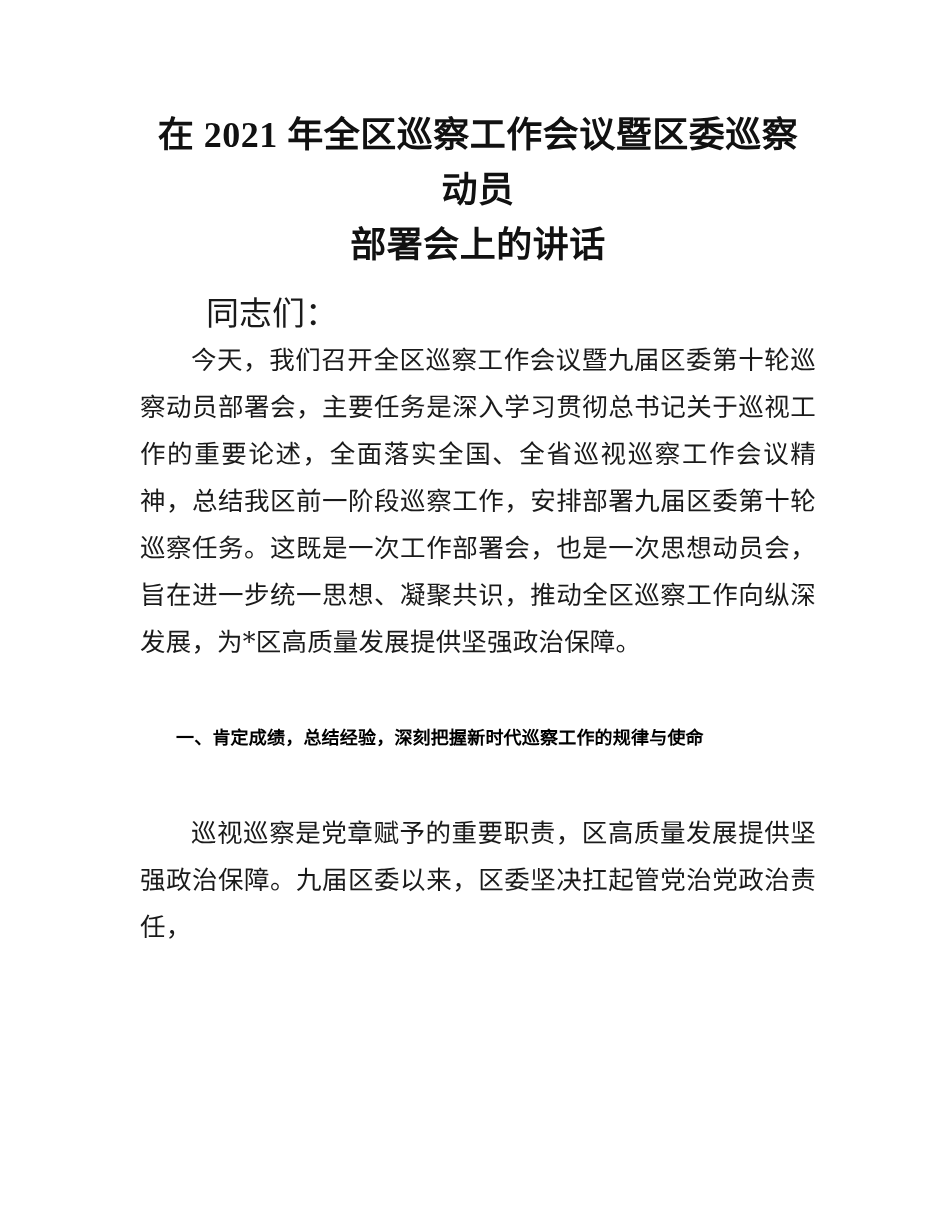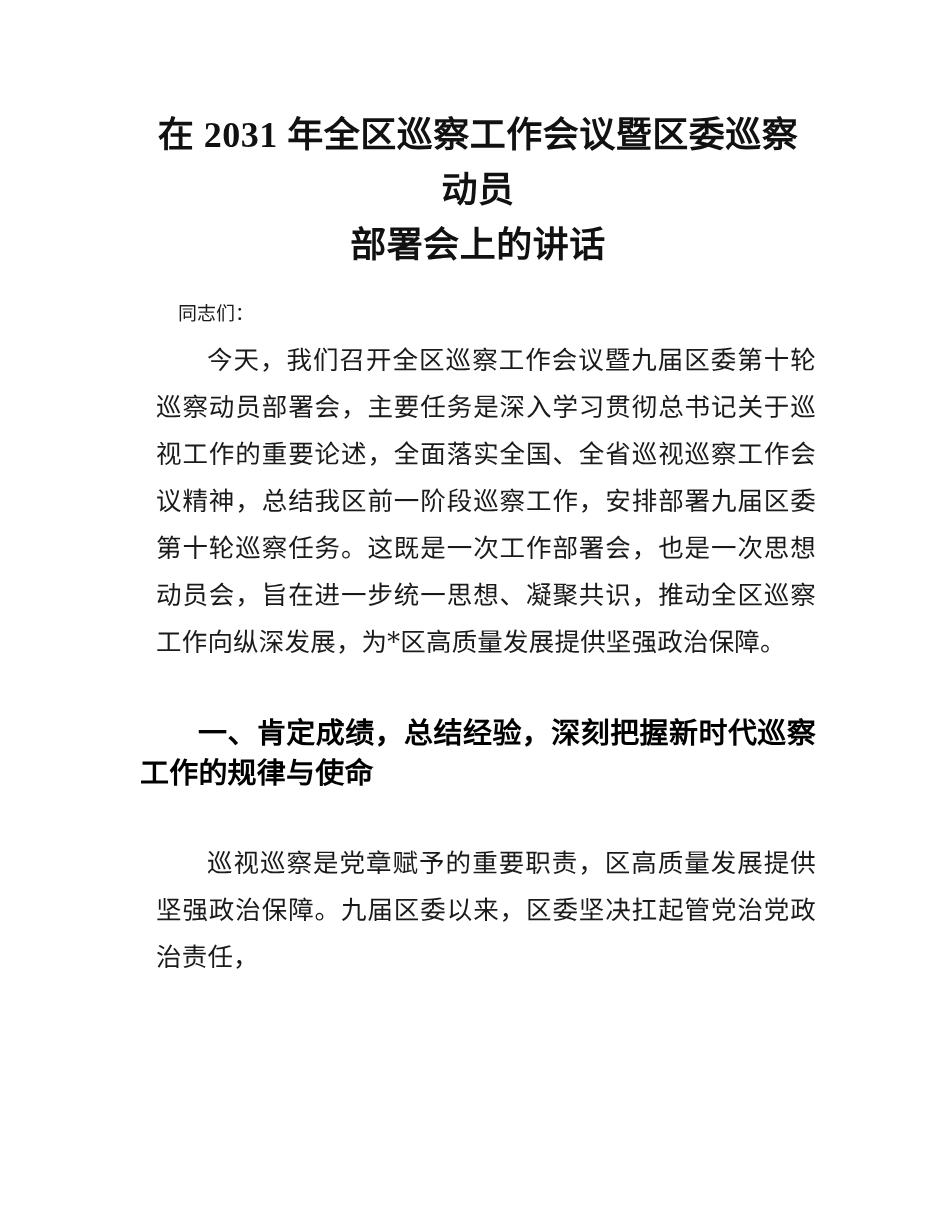--- a/index.html
+++ b/index.html
@@ -60,67 +60,66 @@
     text-align: justify;
     text-align-last: left;
     text-justify: inter-character;
     letter-spacing: 0.2px;
     margin: 0 0 0 0;
     word-break: break-all;
   }
 
   .para.indent {
     text-indent: 2em;
-    margin-left: 16px;
   }
 
   
   .para + .para {
     margin-top: 47px;
   }
 
   
   .section-heading {
     font-family: "Liberation Sans", "DejaVu Sans", sans-serif;
     font-weight: 700;
-    font-size: 29px;
-    line-height: 40px;
+    font-size: 18px;
+    line-height: 50px;
     color: #000000;
     text-indent: 2em;
     text-align: justify;
     text-align-last: left;
     text-justify: inter-character;
     letter-spacing: 0.2px;
     word-break: break-all;
     margin: 0;
   }
 
   .section-heading {
     margin-top: 47px;
   }
 
   .para.after-heading {
     margin-top: 47px;
   }
 
   .salutation {
     font-family: "DejaVu Serif", "Liberation Serif", serif;
-    font-size: 19px;
+    font-size: 33px;
     line-height: 47px;
     color: #1a1a1a;
     text-indent: 2em;
     margin: 0;
   }
 </style>
 </head>
 <body>
 
 <div class="page">
 
-  <div class="doc-title">在 2031 年全区巡察工作会议暨区委巡察动员
+  <div class="doc-title">在 2021 年全区巡察工作会议暨区委巡察动员
 部署会上的讲话</div>
 
   <div class="body-block">
 
     <p class="salutation">同志们：</p>
 
     <p class="para indent">今天，我们召开全区巡察工作会议暨九届区委第十轮巡察动员部署会，主要任务是深入学习贯彻总书记关于巡视工作的重要论述，全面落实全国、全省巡视巡察工作会议精神，总结我区前一阶段巡察工作，安排部署九届区委第十轮巡察任务。这既是一次工作部署会，也是一次思想动员会，旨在进一步统一思想、凝聚共识，推动全区巡察工作向纵深发展，为*区高质量发展提供坚强政治保障。</p>
 
 
     <p class="section-heading">一、肯定成绩，总结经验，深刻把握新时代巡察工作的规律与使命</p>

